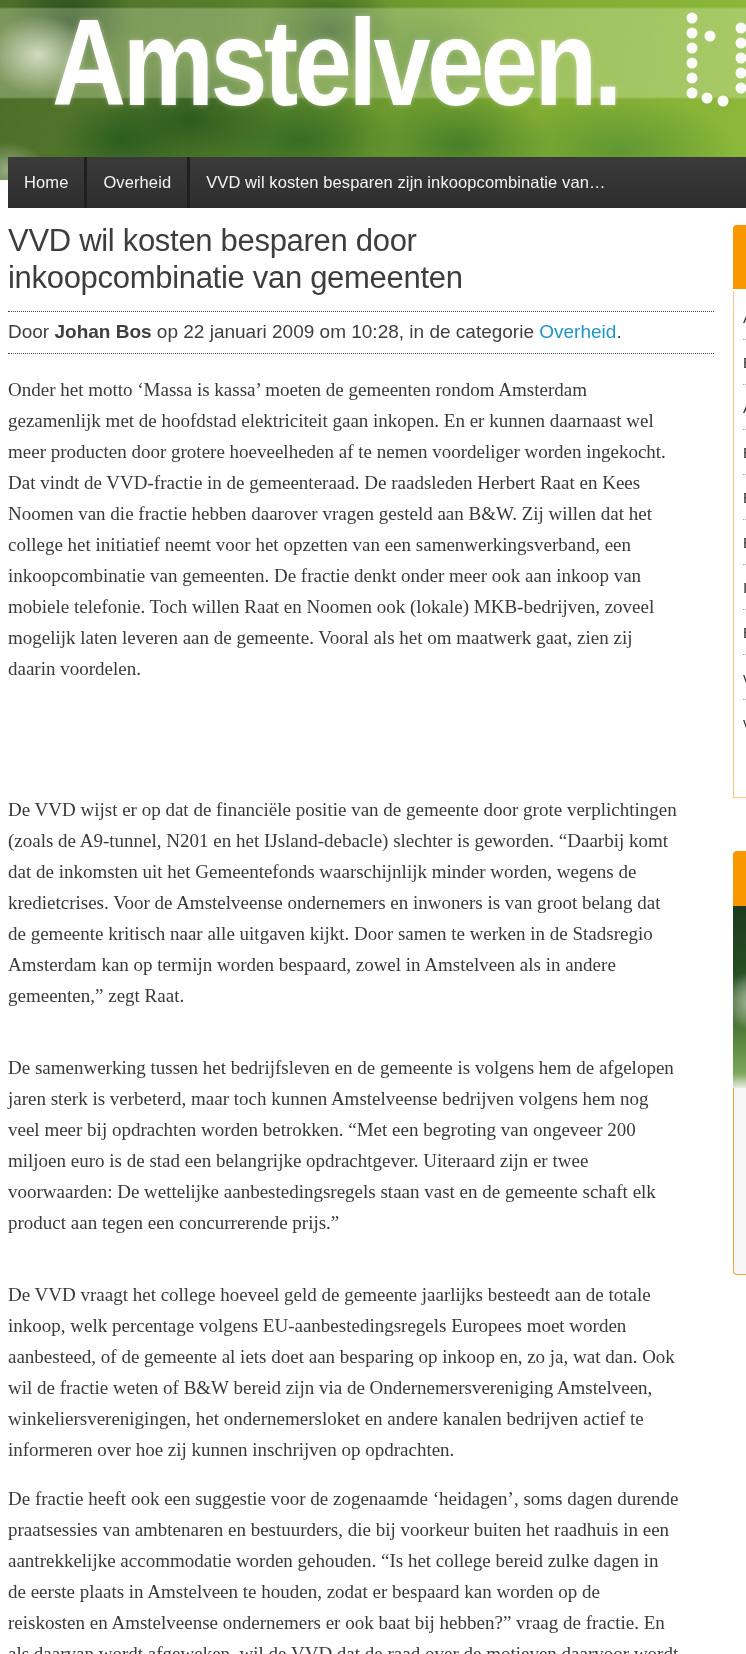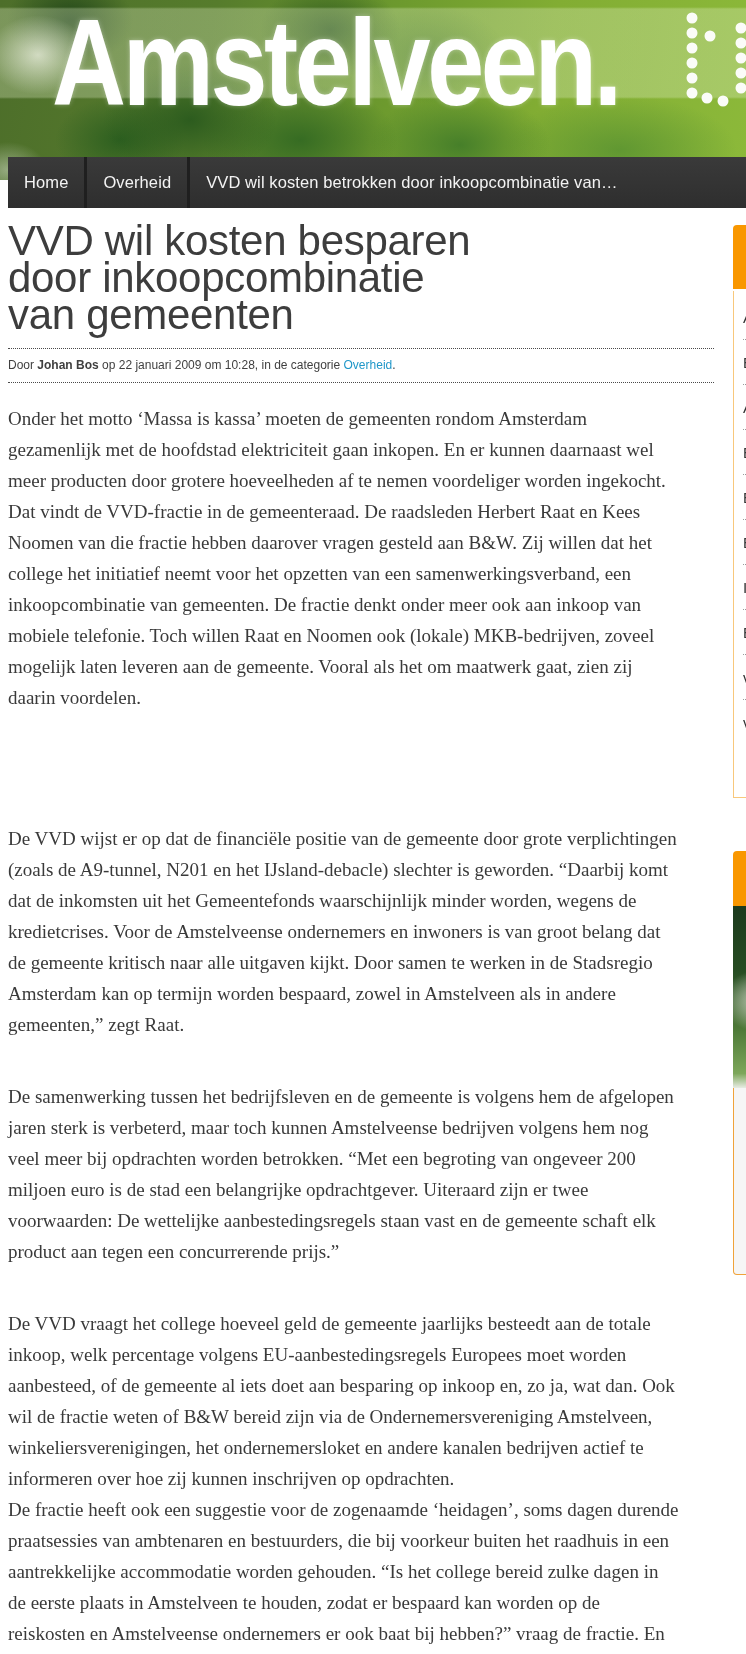--- a/index.html
+++ b/index.html
@@ -45,33 +45,33 @@
   .nav-item{
     display:flex;align-items:center;padding:0 16px;color:#f3f3f3;font-size:16.5px;
     letter-spacing:.1px;cursor:pointer;
   }
   .nav-item.sep{border-right:3px solid #1f1f1f;}
 
   
   .main{position:absolute;left:8px;top:208px;width:706px;}
   h1.title{
     margin:14px 0 15px 0;max-width:480px;
-    font-size:42px;line-height:37px;font-weight:400;letter-spacing:-.3px;color:#3d3d3d;
+    font-size:31px;line-height:37px;font-weight:400;letter-spacing:-.3px;color:#3d3d3d;
   }
   .dotsep{border-top:1px dotted #4a4a4a;height:0;width:706px;}
-  .byline{padding:9px 0 10px 0;font-size:12px;color:#3f3f3f;}
+  .byline{padding:9px 0 10px 0;font-size:19px;color:#3f3f3f;}
   .byline .author{font-weight:bold;}
   .byline a.cat{color:#1f97c9;text-decoration:none;cursor:pointer;}
   .copy{margin-top:20px;}
   .copy p{
     margin:0 0 41px 0;width:672px;
     font-family:"Liberation Serif",serif;font-size:19px;line-height:31px;color:#3a3a3a;
   }
   .copy p.wide-gap{margin-bottom:110px;}
-  .copy p.tight{margin-bottom:0;}
+  .copy p.tight{margin-bottom:18px;}
 
   
   .sidebar{position:absolute;left:733px;top:225px;width:240px;}
   .sb-head{height:64px;background:#f99700;border-radius:4px 4px 0 0;}
   .sb-list{
     margin-top:2px;height:507px;box-sizing:border-box;overflow:hidden;
     background:#ffffff;border:1px solid #f8c87c;border-top:none;padding:4px 10px 0 9px;
   }
   .sb-item{
     padding:13px 0 12px 0;border-bottom:1px dotted #9a9a9a;
@@ -113,21 +113,21 @@
       <circle cx="59" cy="82" r="5.5"></circle>
       <circle cx="25" cy="92" r="5.5"></circle>
         <circle cx="41" cy="95" r="5.5"></circle>
     </g>
   </svg>
 </header>
 
 <nav class="nav">
   <div class="nav-item sep">Home</div>
   <div class="nav-item sep">Overheid</div>
-  <div class="nav-item">VVD wil kosten betrokken door inkoopcombinatie van…</div>
+  <div class="nav-item">VVD wil kosten besparen zijn inkoopcombinatie van…</div>
 </nav>
 
 <main class="main">
   <h1 class="title">VVD wil kosten besparen door inkoopcombinatie van gemeenten</h1>
 
   <div class="dotsep"></div>
 
   <div class="byline">
     <span>Door </span><span class="author">Johan Bos</span><span> op 22 januari 2009 om 10:28, in de categorie </span><a class="cat">Overheid</a><span>.</span>
   </div>

